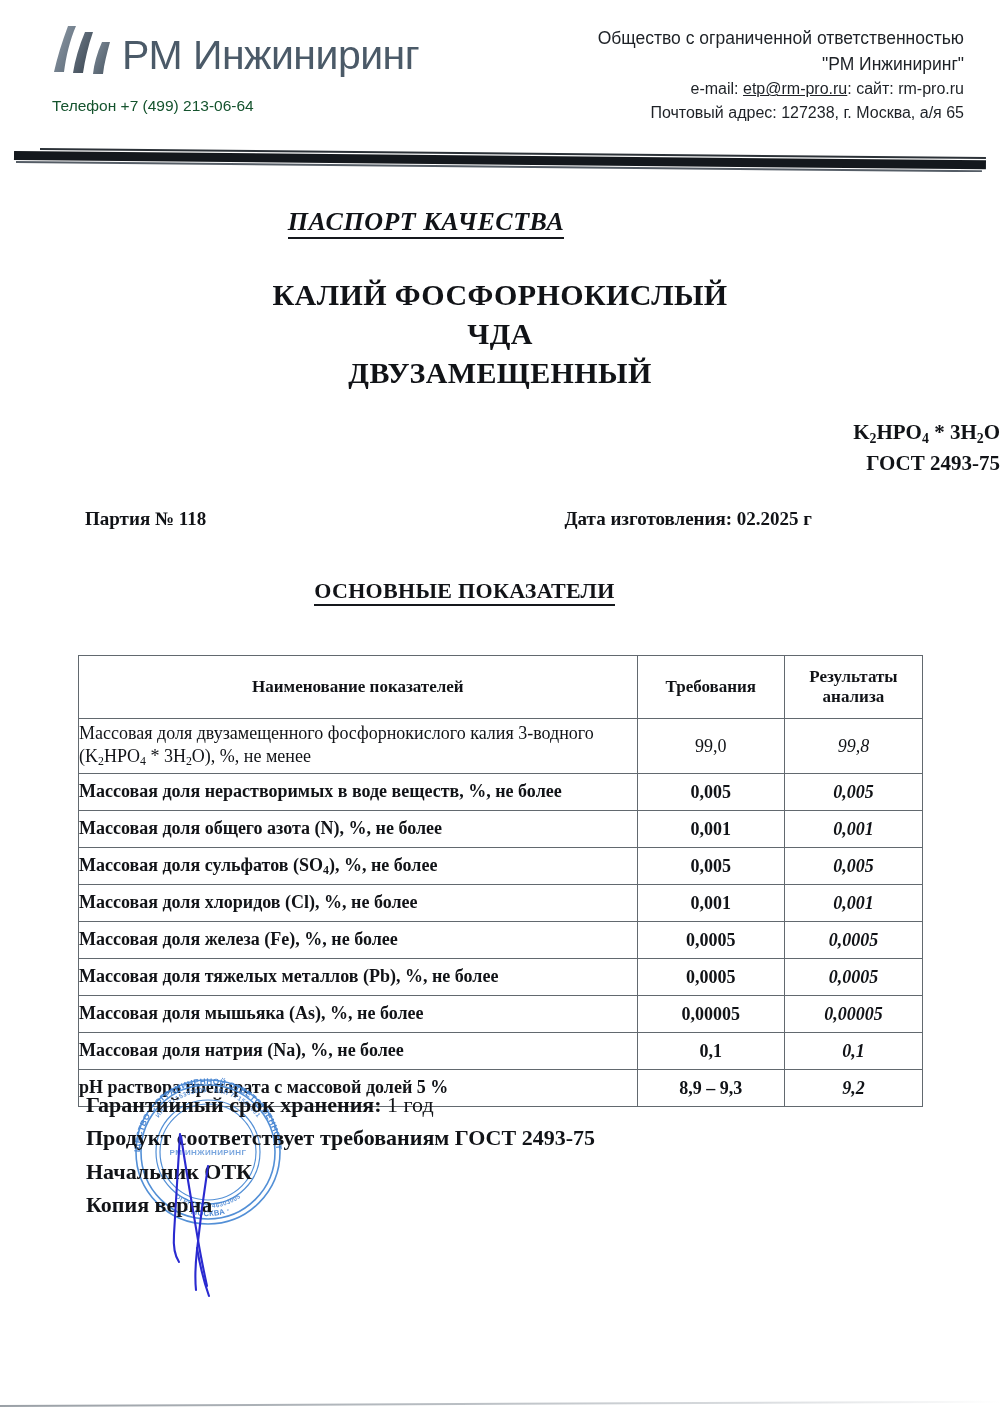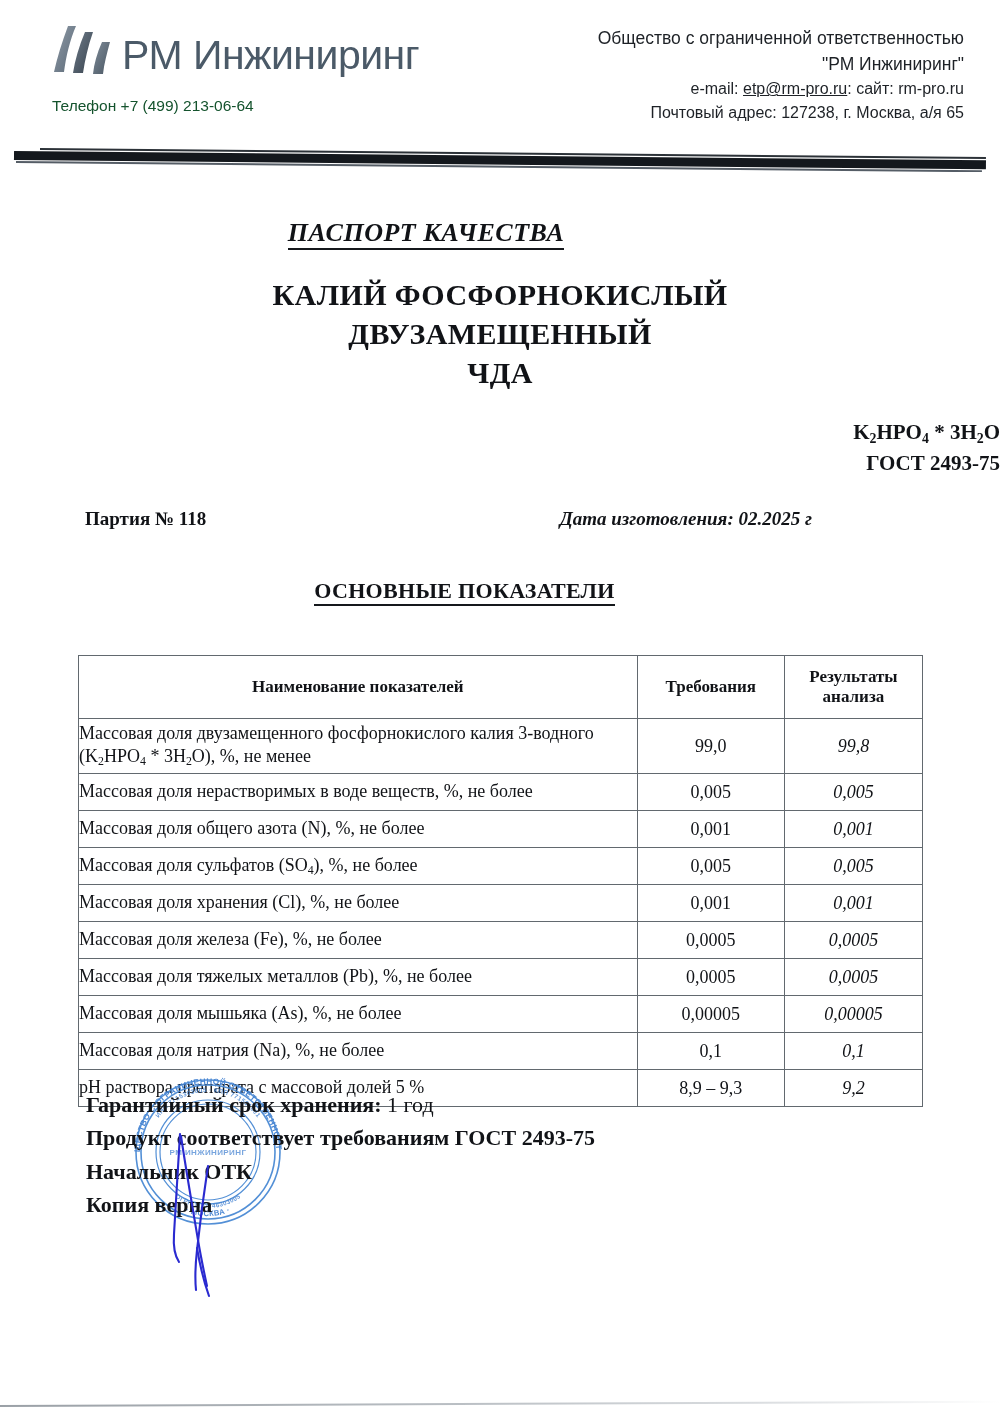--- a/index.html
+++ b/index.html
@@ -122,21 +122,21 @@
     width: 966px;
     height: 2px;
     background: #555d66;
     transform: rotate(0.55deg);
     transform-origin: left center;
   }
 
   
   .doc-title {
     position: absolute;
-    top: 218px;
+    top: 207px;
     left: 0;
     width: 852px;
     text-align: center;
     font-size: 26px;
     font-weight: bold;
     font-style: italic;
     letter-spacing: 0.5px;
   }
   .doc-title span {
     border-bottom: 2px solid #15181c;
@@ -180,21 +180,20 @@
   .batch-left {
     position: absolute;
     left: 5px;
     top: 0;
   }
   .batch-right {
     position: absolute;
     right: 108px;
     top: 0;
     white-space: nowrap;
-    font-style: italic;
   }
 
   .section-title {
     position: absolute;
     top: 578px;
     left: 0;
     width: 929px;
     text-align: center;
     font-size: 22px;
     font-weight: bold;
@@ -245,21 +244,21 @@
     line-height: 1.3;
   }
   td.cell-req {
     text-align: center;
   }
   td.cell-res {
     text-align: center;
     font-style: italic;
   }
   tr.row-tall td { height: 54px; }
-  tr.row-std  td { height: 36px; }
+  tr.row-std  td { height: 36px; font-weight: bold; }
   table.main sub {
     font-size: 0.66em;
     vertical-align: -0.28em;
   }
 
   
   .footer {
     position: absolute;
     left: 86px;
     top: 1088px;
@@ -351,22 +350,22 @@
     <div class="rule-thick"></div>
     <div class="rule-thin-bot"></div>
   </div>
 
   <div class="doc-title">
     <span>ПАСПОРТ КАЧЕСТВА</span>
   </div>
 
   <div class="product-name">
     <div>КАЛИЙ ФОСФОРНОКИСЛЫЙ</div>
+    <div>ЧДА</div>
     <div>ДВУЗАМЕЩЕННЫЙ</div>
-    <div>ЧДА</div>
   </div>
 
   <div class="formula-block">
     <div><span>K</span><sub>2</sub><span>HPO</span><sub>4</sub><span> * 3H</span><sub>2</sub><span>O</span></div>
     <div>ГОСТ 2493-75</div>
   </div>
 
   <div class="batch-row">
     <div class="batch-left">Партия № 118</div>
     <div class="batch-right">Дата изготовления: 02.2025 г</div>
@@ -413,21 +412,21 @@
           <td class="cell-res">0,001</td>
         </tr>
 
         <tr class="row-std">
           <td class="cell-name"><span>Массовая доля сульфатов (SO</span><sub>4</sub><span>), %, не более</span></td>
           <td class="cell-req">0,005</td>
           <td class="cell-res">0,005</td>
         </tr>
 
         <tr class="row-std">
-          <td class="cell-name">Массовая доля хранения (Cl), %, не более</td>
+          <td class="cell-name">Массовая доля хлоридов (Cl), %, не более</td>
           <td class="cell-req">0,001</td>
           <td class="cell-res">0,001</td>
         </tr>
 
         <tr class="row-std">
           <td class="cell-name">Массовая доля железа (Fe), %, не более</td>
           <td class="cell-req">0,0005</td>
           <td class="cell-res">0,0005</td>
         </tr>
 

